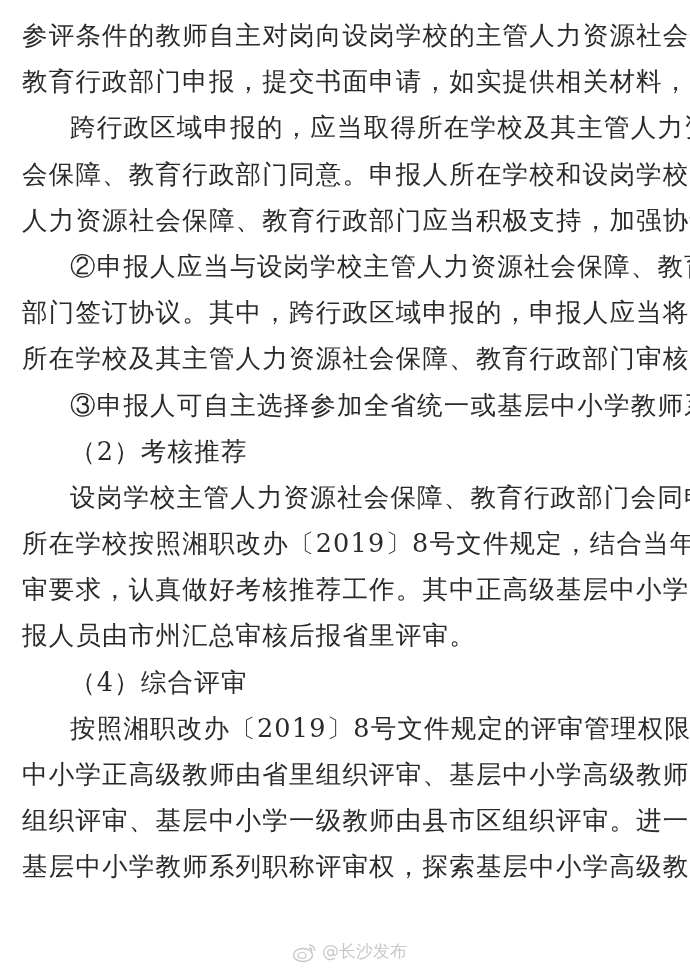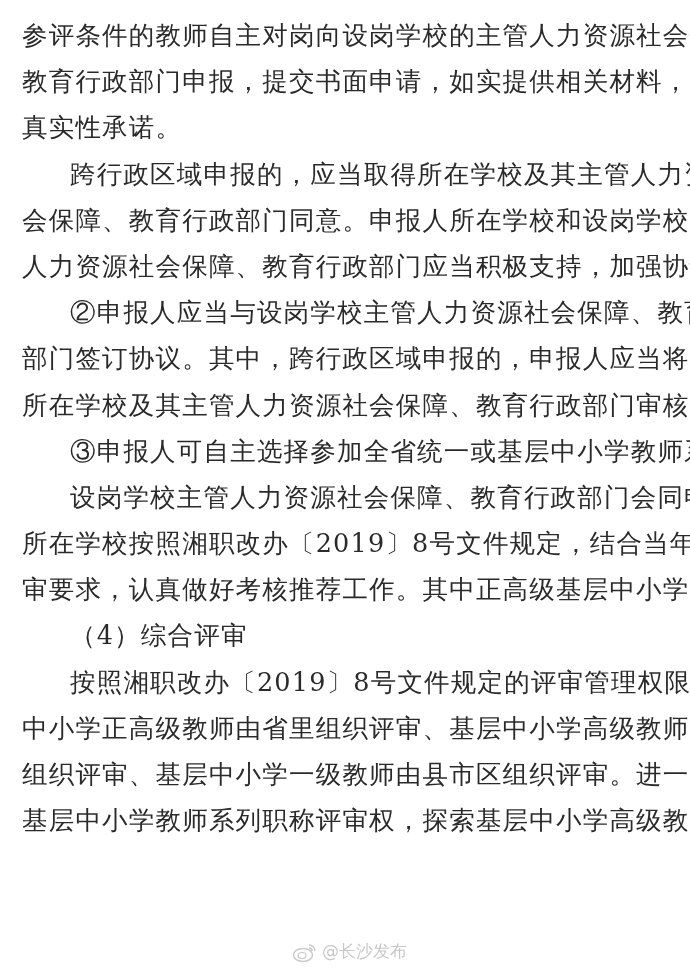--- a/index.html
+++ b/index.html
@@ -12,31 +12,32 @@
   .watermark { position:absolute; left:292px; top:940px; display:flex; align-items:center; gap:4px;
     font-family:"DejaVu Sans", sans-serif; font-size:17px; color:#c8c8c8; }
   .wb-icon { width:26px; height:22px; }
 </style>
 </head>
 <body>
 
 <div class="doc">
   <div class="line">参评条件的教师自主对岗向设岗学校的主管人力资源社会保障、</div>
   <div class="line">教育行政部门申报，提交书面申请，如实提供相关材料，并作出</div>
-  <div class="line">真实性承诺。</div>
   <div class="line indent">跨行政区域申报的，应当取得所在学校及其主管人力资源社</div>
   <div class="line">会保障、教育行政部门同意。申报人所在学校和设岗学校的主管</div>
   <div class="line">人力资源社会保障、教育行政部门应当积极支持，加强协调沟通。</div>
   <div class="line indent">②申报人应当与设岗学校主管人力资源社会保障、教育行政</div>
   <div class="line">部门签订协议。其中，跨行政区域申报的，申报人应当将协议报</div>
   <div class="line">所在学校及其主管人力资源社会保障、教育行政部门审核同意。</div>
   <div class="line indent">③申报人可自主选择参加全省统一或基层中小学教师系列</div>
+  <div class="line indent">（2）考核推荐</div>
   <div class="line indent">设岗学校主管人力资源社会保障、教育行政部门会同申报人</div>
   <div class="line">所在学校按照湘职改办〔2019〕8号文件规定，结合当年度的评</div>
   <div class="line">审要求，认真做好考核推荐工作。其中正高级基层中小学岗位申</div>
+  <div class="line">报人员由市州汇总审核后报省里评审。</div>
   <div class="line indent">（4）综合评审</div>
   <div class="line indent">按照湘职改办〔2019〕8号文件规定的评审管理权限，基层</div>
   <div class="line">中小学正高级教师由省里组织评审、基层中小学高级教师由市州</div>
   <div class="line">组织评审、基层中小学一级教师由县市区组织评审。进一步下放</div>
   <div class="line">基层中小学教师系列职称评审权，探索基层中小学高级教师职称</div>
 
 </div>
 
 <div class="watermark">
   <svg class="wb-icon" viewBox="0 0 26 22">

